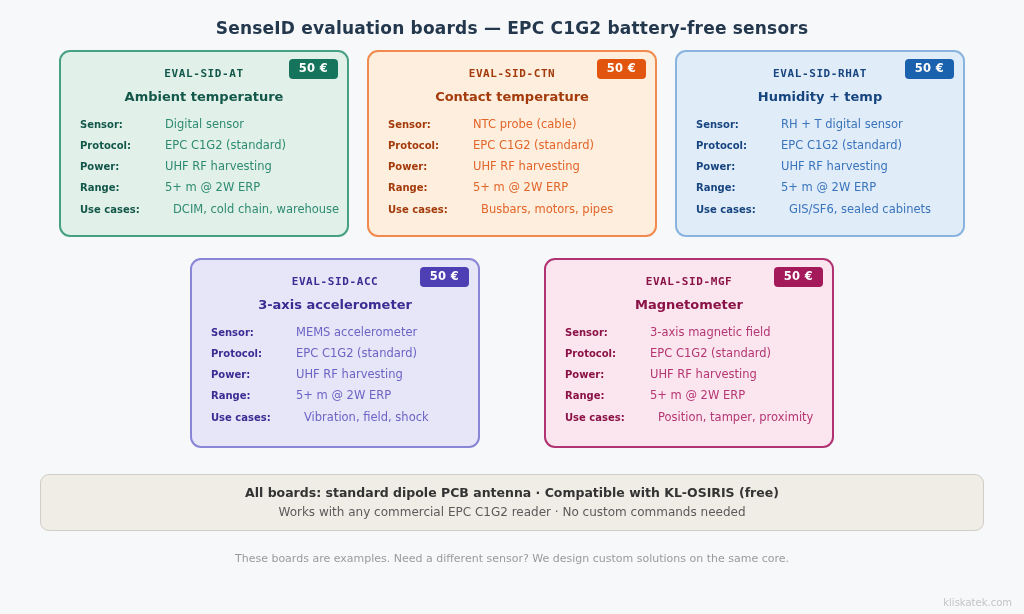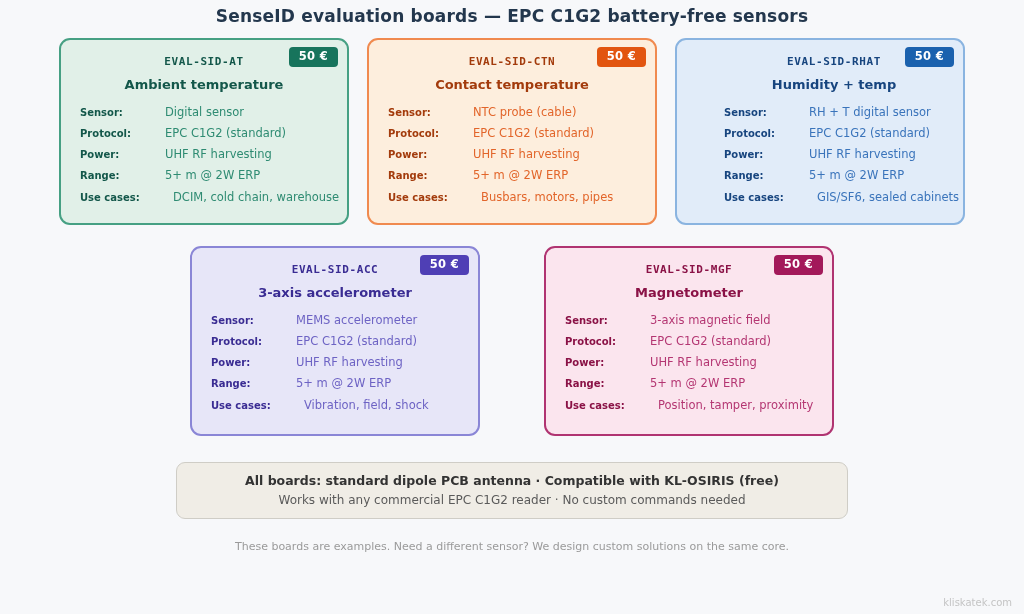--- a/index.html
+++ b/index.html
@@ -15,21 +15,21 @@
     position: relative;
   }
 
   .page-title {
     text-align: center;
     font-size: 17px;
     font-weight: bold;
     color: #23374d;
     letter-spacing: 0.2px;
     padding-top: 6px;
-    margin: 0 0 12px 0;
+    margin: 12px 0 12px 0;
   }
 
   .row {
     display: flex;
     justify-content: center;
     align-items: flex-start;
   }
   .row-1 { gap: 18px; padding: 0 46px; }
   .row-2 { gap: 64px; margin-top: 21px; }
 
@@ -99,40 +99,40 @@
   .c-green .badge { background: #17745c; }
 
   
   .c-orange { background: #fdeedd; border-color: #f08a4f; }
   .c-orange .card-sku, .c-orange .card-name, .c-orange .spec-label { color: #a33b0c; }
   .c-orange .spec-value { color: #e2652a; }
   .c-orange .badge { background: #e2550f; }
 
   
   .c-blue { background: #e1ecf9; border-color: #8ab4e0; }
-  .c-blue .card-sku, .c-blue .card-name, .c-blue .spec-label { color: #17457f; padding-left: 28px; }
+  .c-blue .card-sku, .c-blue .card-name, .c-blue .spec-label { color: #17457f; }
   .c-blue .spec-value { color: #3a74bb; }
   .c-blue .badge { background: #1a61ae; }
 
   
   .c-purple { background: #e7e6f8; border-color: #8a86d6; }
   .c-purple .card-sku, .c-purple .card-name, .c-purple .spec-label { color: #3a2c93; }
   .c-purple .spec-value { color: #6d63c4; }
   .c-purple .badge { background: #4f3fb5; }
 
   
   .c-pink { background: #fbe5ee; border-color: #b03471; }
   .c-pink .card-sku, .c-pink .card-name, .c-pink .spec-label { color: #8a1246; }
   .c-pink .spec-value { color: #b43672; }
   .c-pink .badge { background: #a3195a; }
 
   
   .banner-wrap { display: flex; justify-content: center; margin-top: 26px; }
   .banner {
-    width: 672px;
+    width: 944px;
     box-sizing: border-box;
     background: #f0ede6;
     border: 1px solid #cfcdc6;
     border-radius: 9px;
     padding: 10px 0 11px 0;
     text-align: center;
   }
   .banner-main {
     font-size: 12.5px;
     font-weight: bold;

